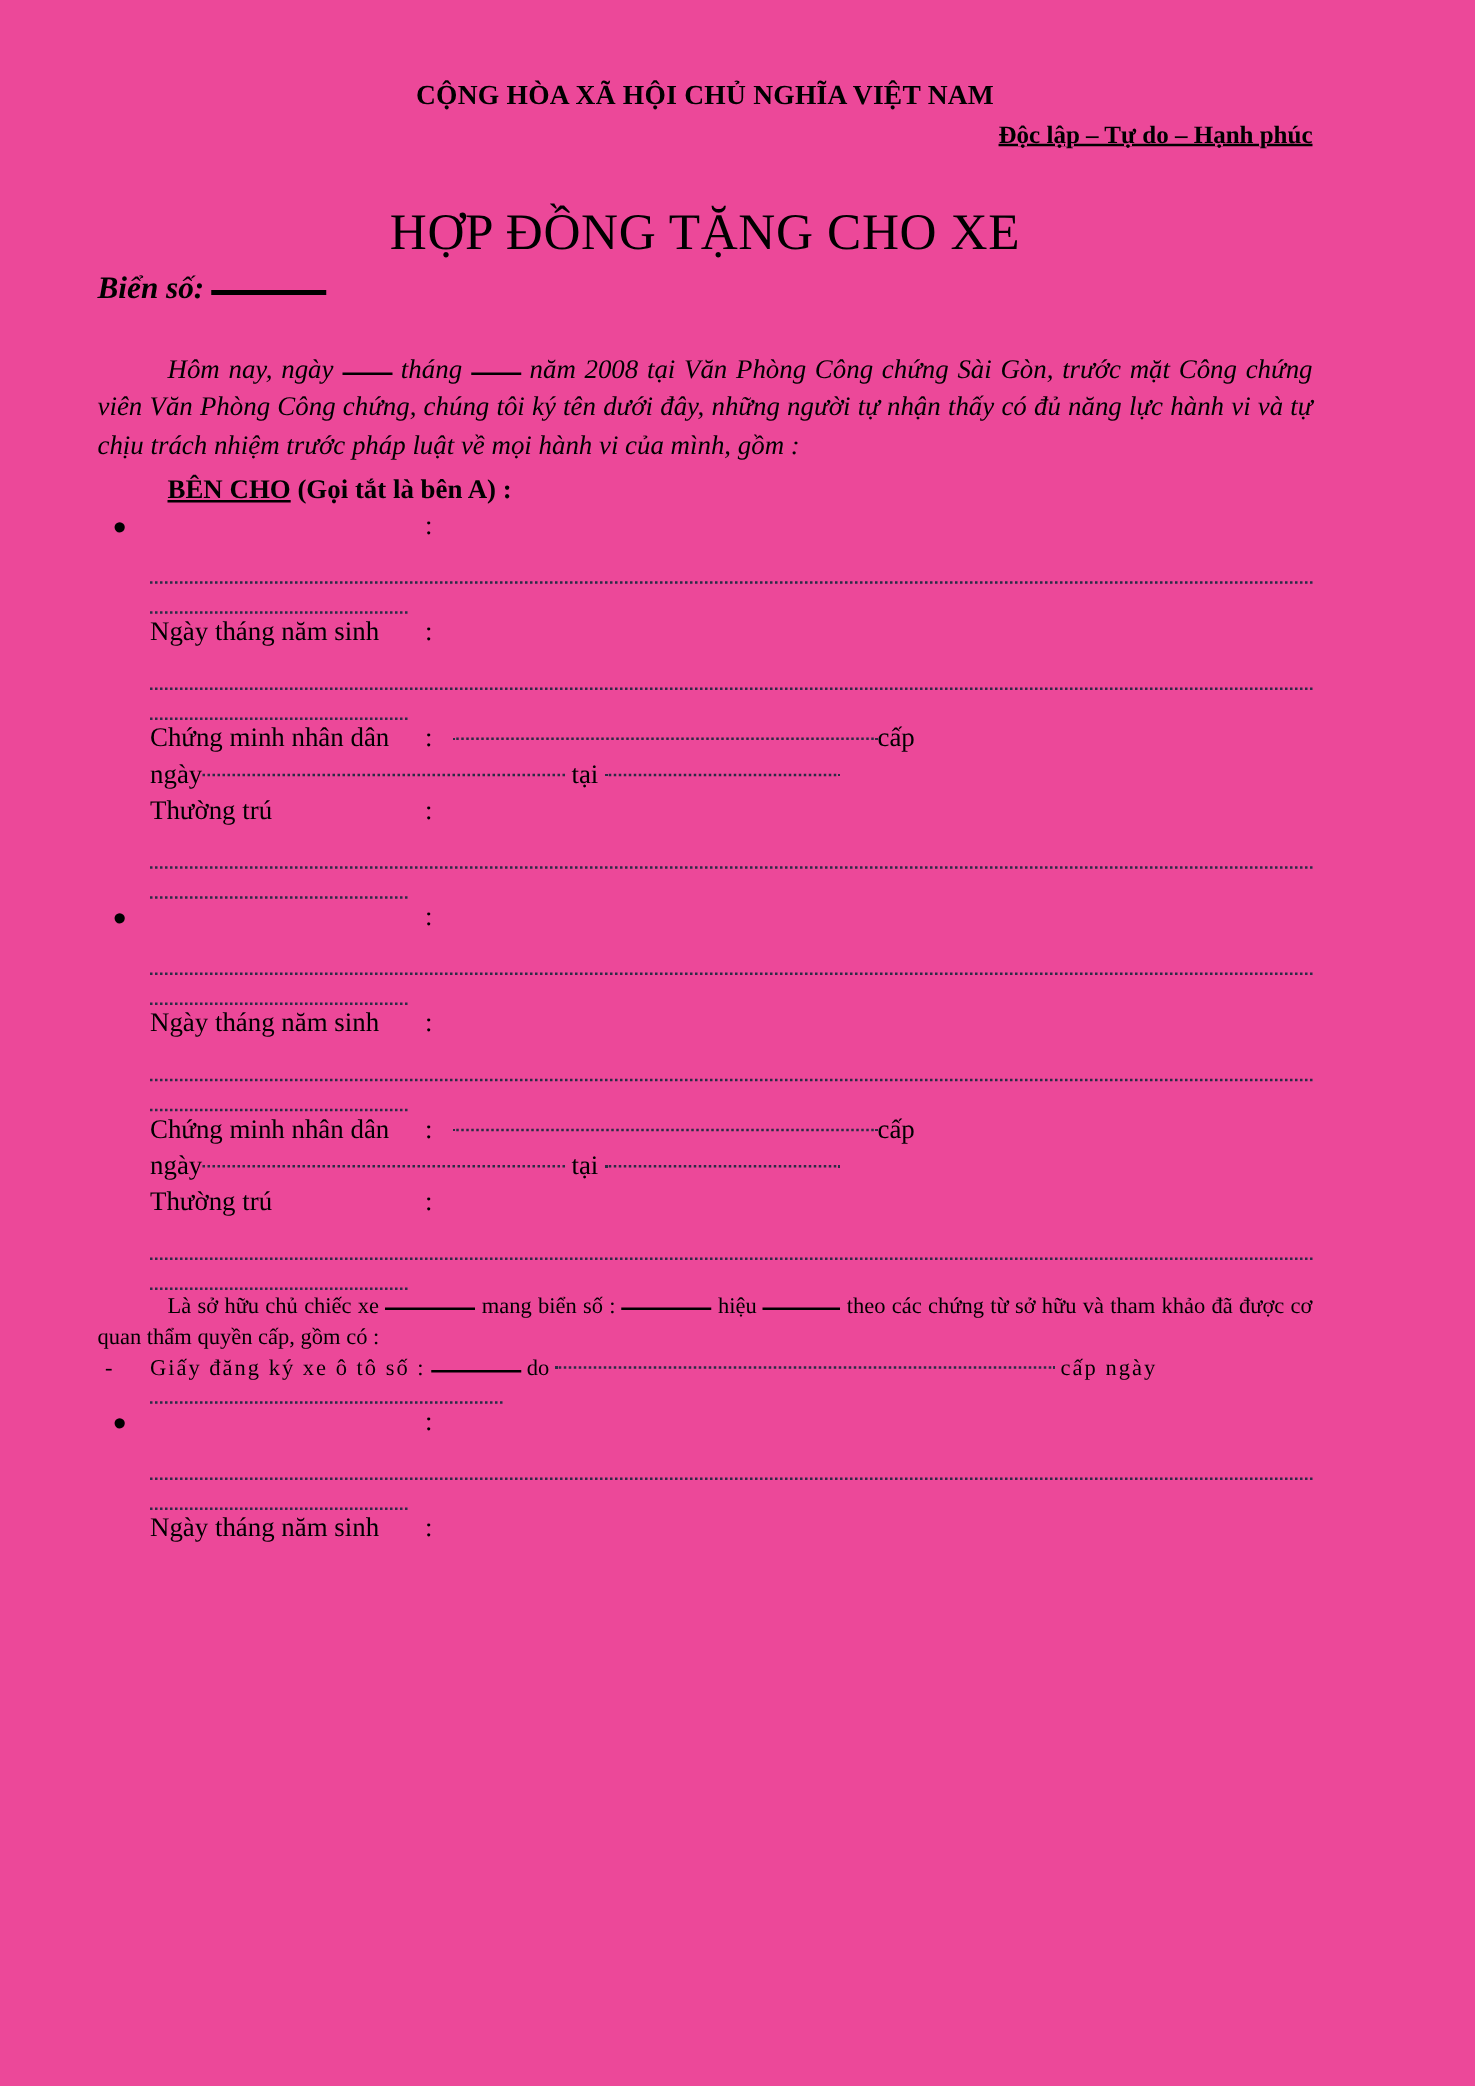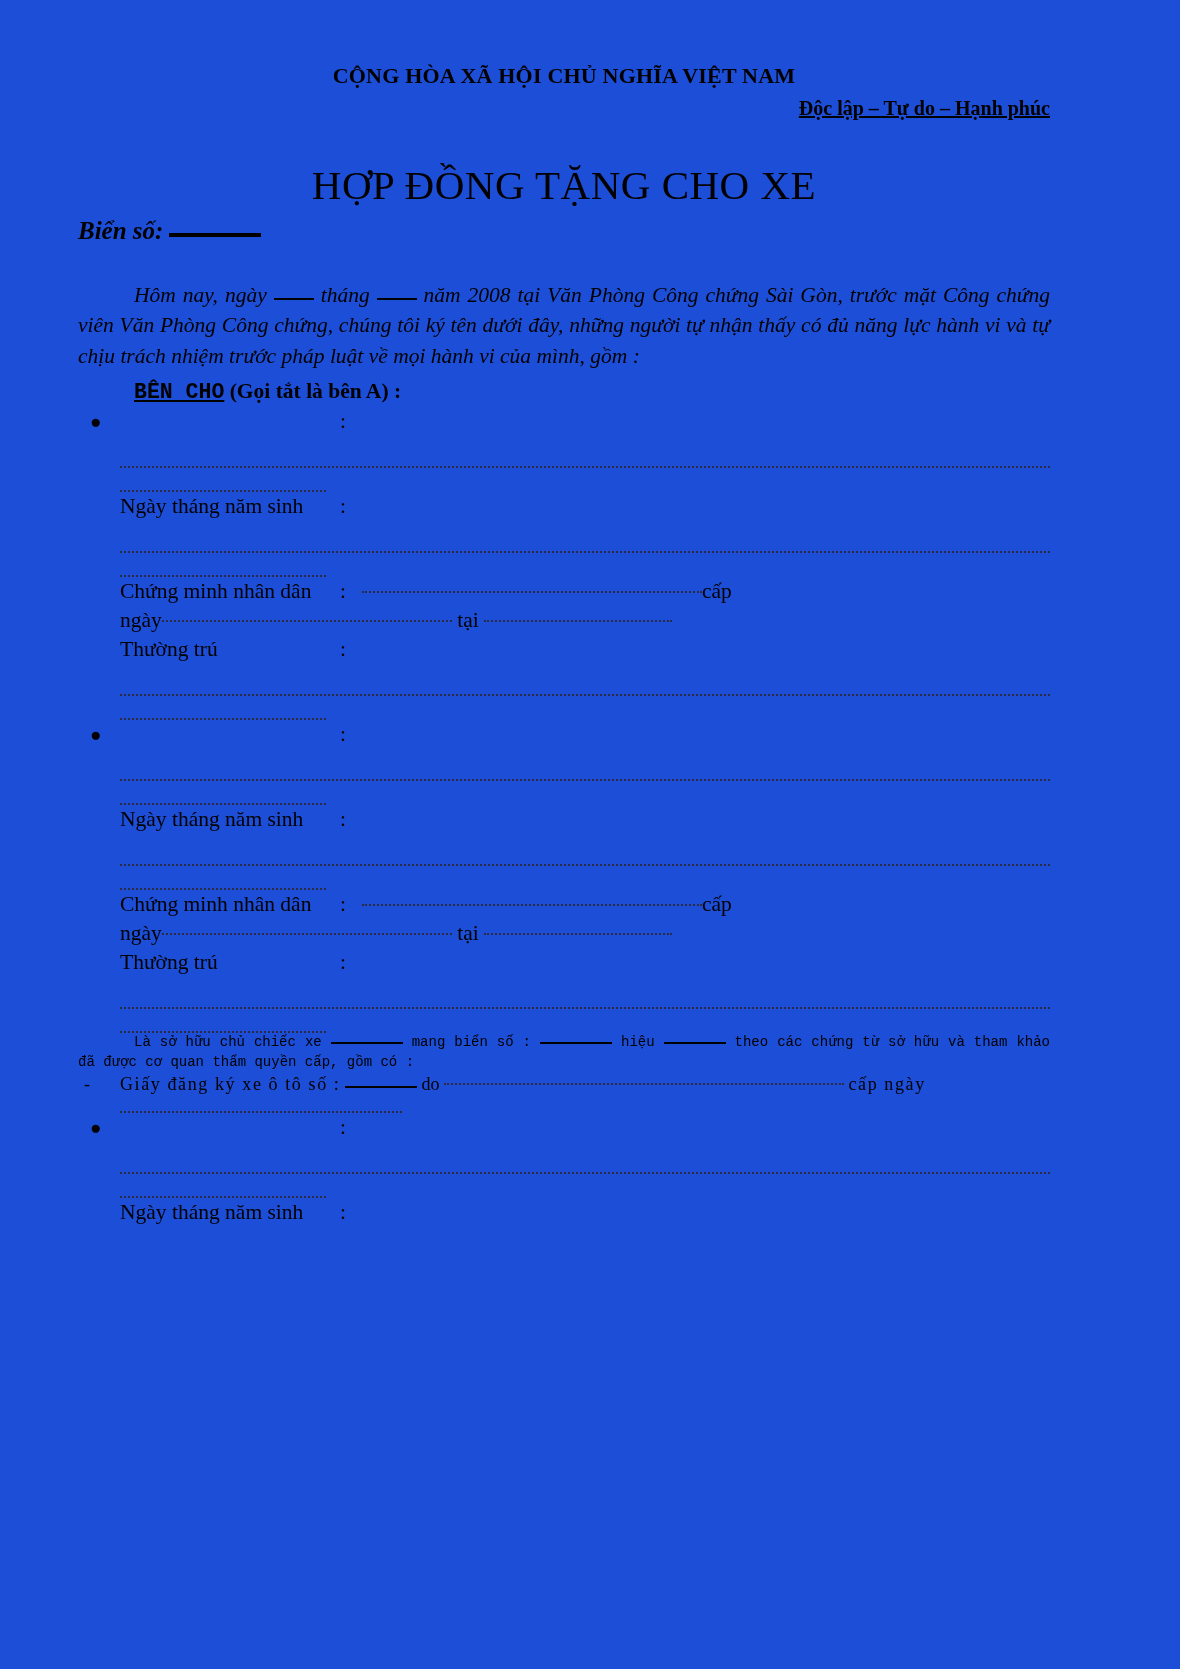--- a/index.html
+++ b/index.html
@@ -8,21 +8,21 @@
     background: #ffffff;
   }
   body {
     font-family: "Liberation Serif", "DejaVu Serif", serif;
     color: #000000;
   }
   .page {
     position: relative;
     width: 1180px;
     height: 1669px;
-    background: #1d4ed8;
+    background: #ec4899;
     overflow: hidden;
     box-sizing: border-box;
     padding: 0;
   }
   .sheet {
     position: absolute;
     left: 78px;
     top: 0;
     width: 972px;
   }
@@ -87,21 +87,21 @@
   }
 
   
   .party-head {
     font-size: 21.5px;
     font-weight: bold;
     margin-top: 6px;
     padding-left: 56px;
     line-height: 1.35;
   }
-  .party-head .ul { text-decoration: underline; font-family: Liberation Mono, monospace; }
+  .party-head .ul { text-decoration: underline; }
 
   
   .row {
     position: relative;
     font-size: 21.5px;
     line-height: 1.35;
     min-height: 29px;
   }
   .row .lbl {
     display: inline-block;
@@ -144,24 +144,23 @@
 
   .dots-inline {
     display: inline-block;
     border-bottom: 2.5px dotted #2b2b45;
     height: 0;
     vertical-align: 5px;
   }
 
   
   .own-par {
-    font-size: 14px;
+    font-size: 18px;
     line-height: 1.38;
     text-align: justify;
-    font-family: Liberation Mono, monospace;
   }
   .own-par .ind { display: inline-block; width: 56px; }
   .blank-m {
     display: inline-block;
     width: 72px;
     border-bottom: 2.5px solid #000;
     vertical-align: 2px;
   }
   .blank-s {
     display: inline-block;

